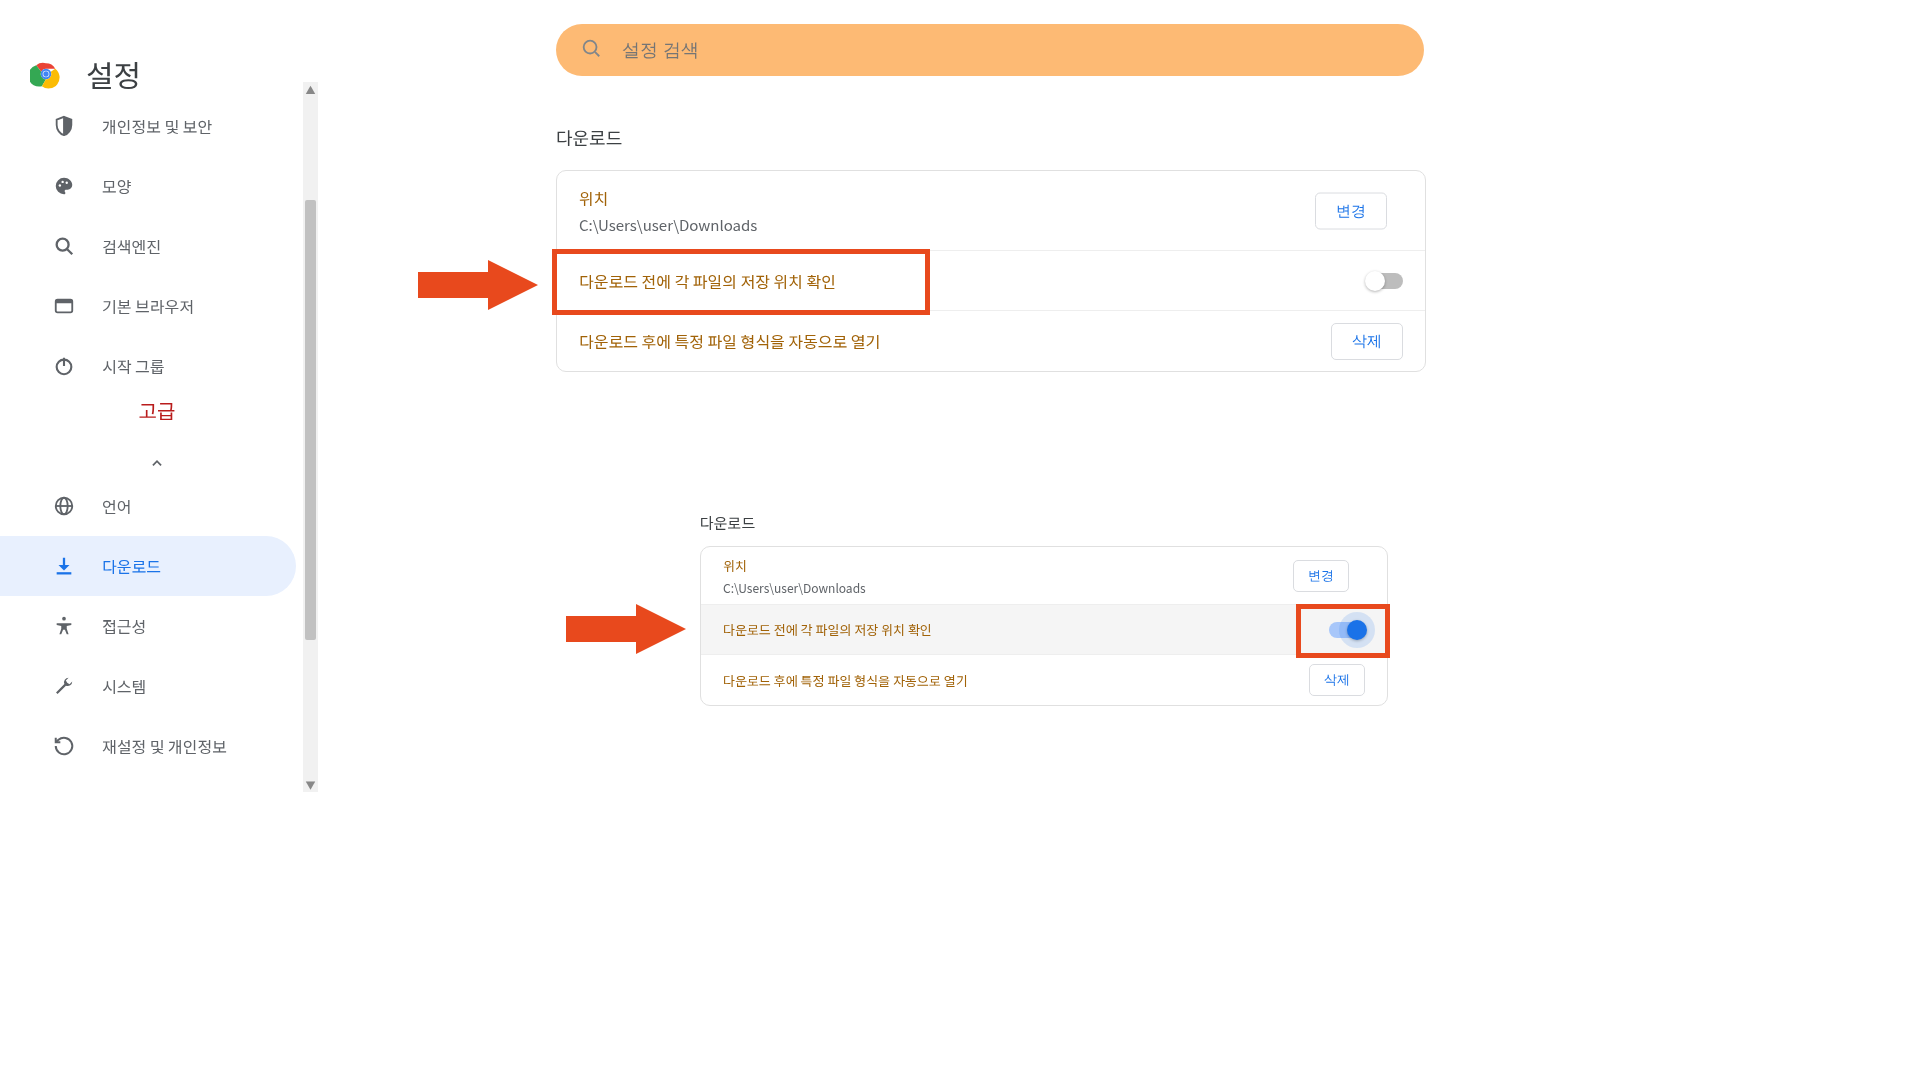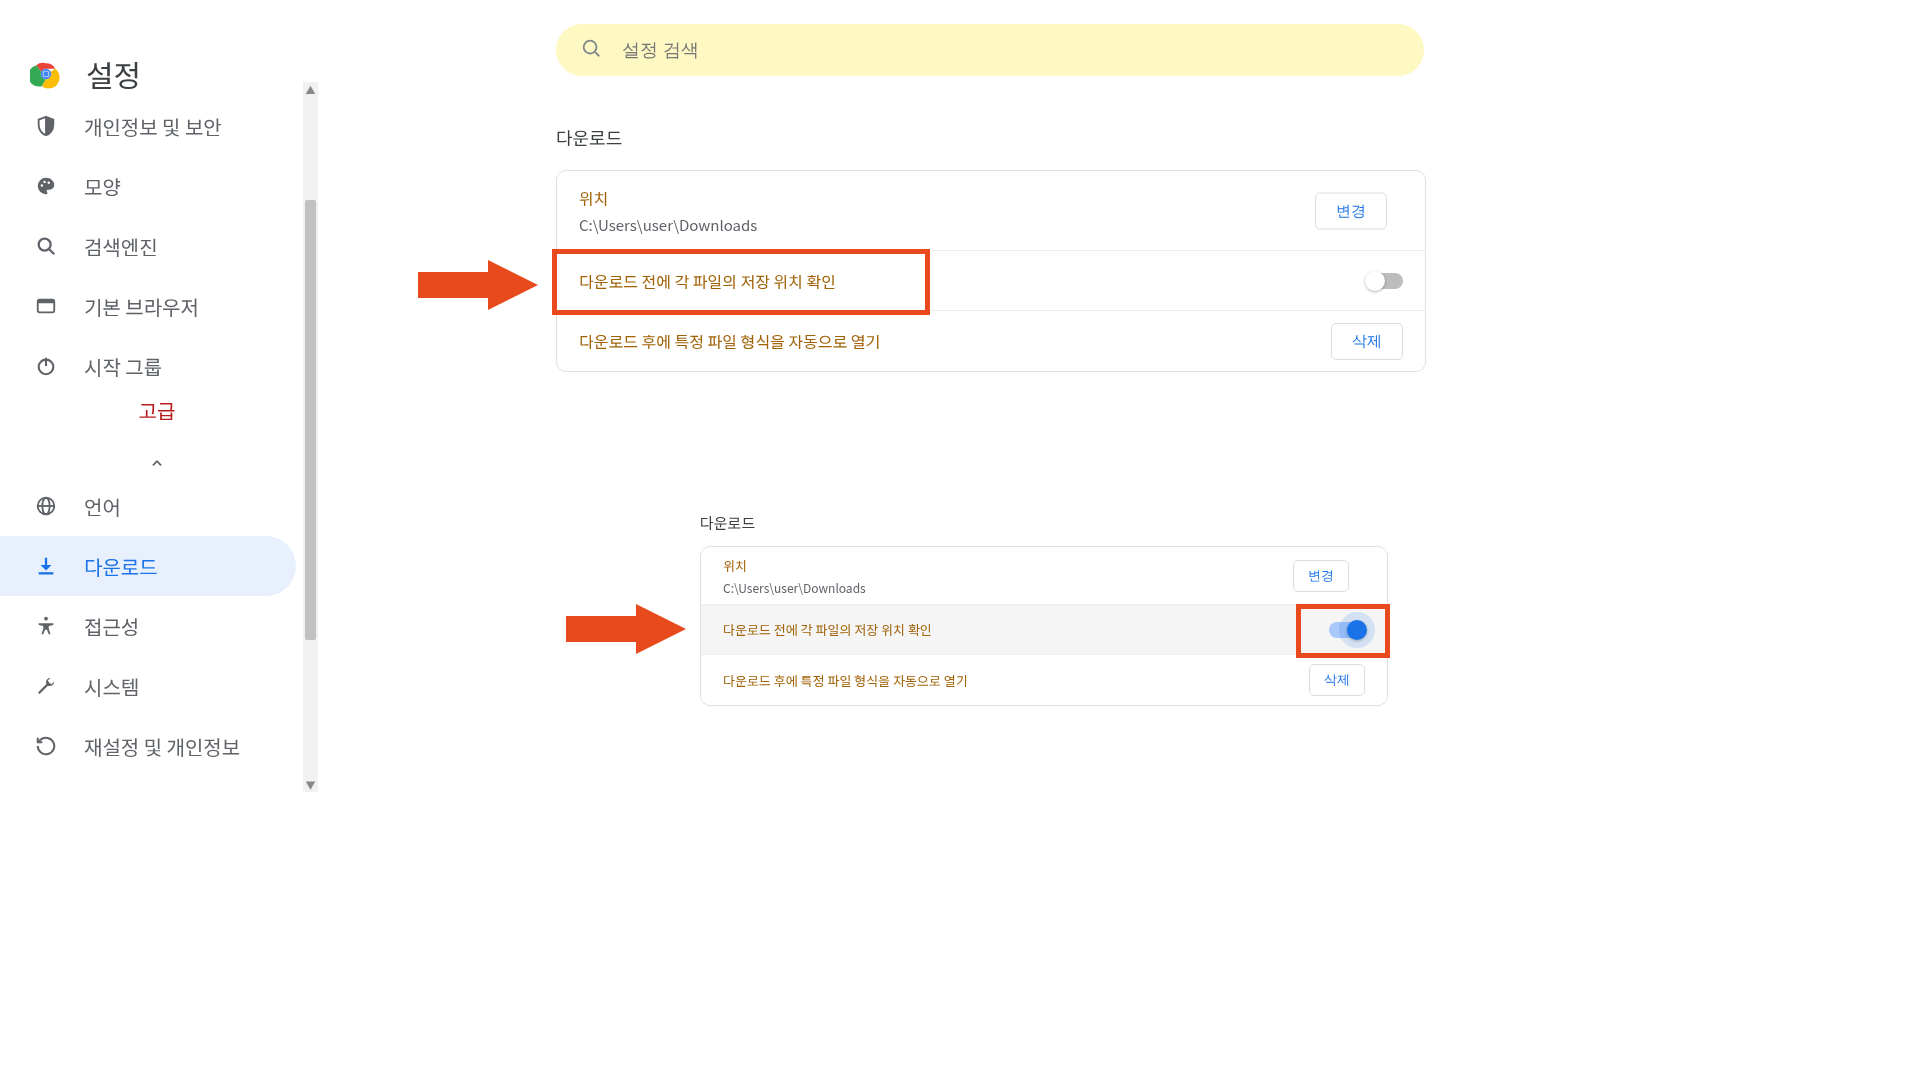--- a/index.html
+++ b/index.html
@@ -65,23 +65,23 @@
     background: #c1c1c1;
     border-radius: 2px;
   }
 
   .nav-list { list-style:none; padding-top:4px;}
   .nav-item {
     display:flex;
     align-items:center;
     gap: 26px;
     height: 60px;
-    padding-left: 34px;
+    padding-left: 52px;
     color:#5f6368;
-    font-size:20px;
+    font-size:16px;
     cursor:pointer;
   }
   .nav-item .icon { width:24px; height:24px; display:flex;align-items:center;justify-content:center;color:#5f6368;}
   .nav-item.active {
     background:#e8f0fe;
     color:#1a73e8;
     border-radius: 0 30px 30px 0;
     margin-right: 24px;
   }
   .nav-item.active .icon { color:#1a73e8;}
@@ -96,21 +96,21 @@
     flex-direction:column;
   }
 
   
   .searchbar {
     position:absolute;
     top: 24px;
     left: 556px;
     width: 868px;
     height: 52px;
-    background:#fef9c3;
+    background:#fdba74;
     border-radius: 40px;
     display:flex;
     align-items:center;
     padding: 0 24px;
     gap: 20px;
     color:#80868b;
   }
   .searchbar input {
     border:none;background:transparent;outline:none;
     font-size:18px;color:#5f6368;flex:1;

